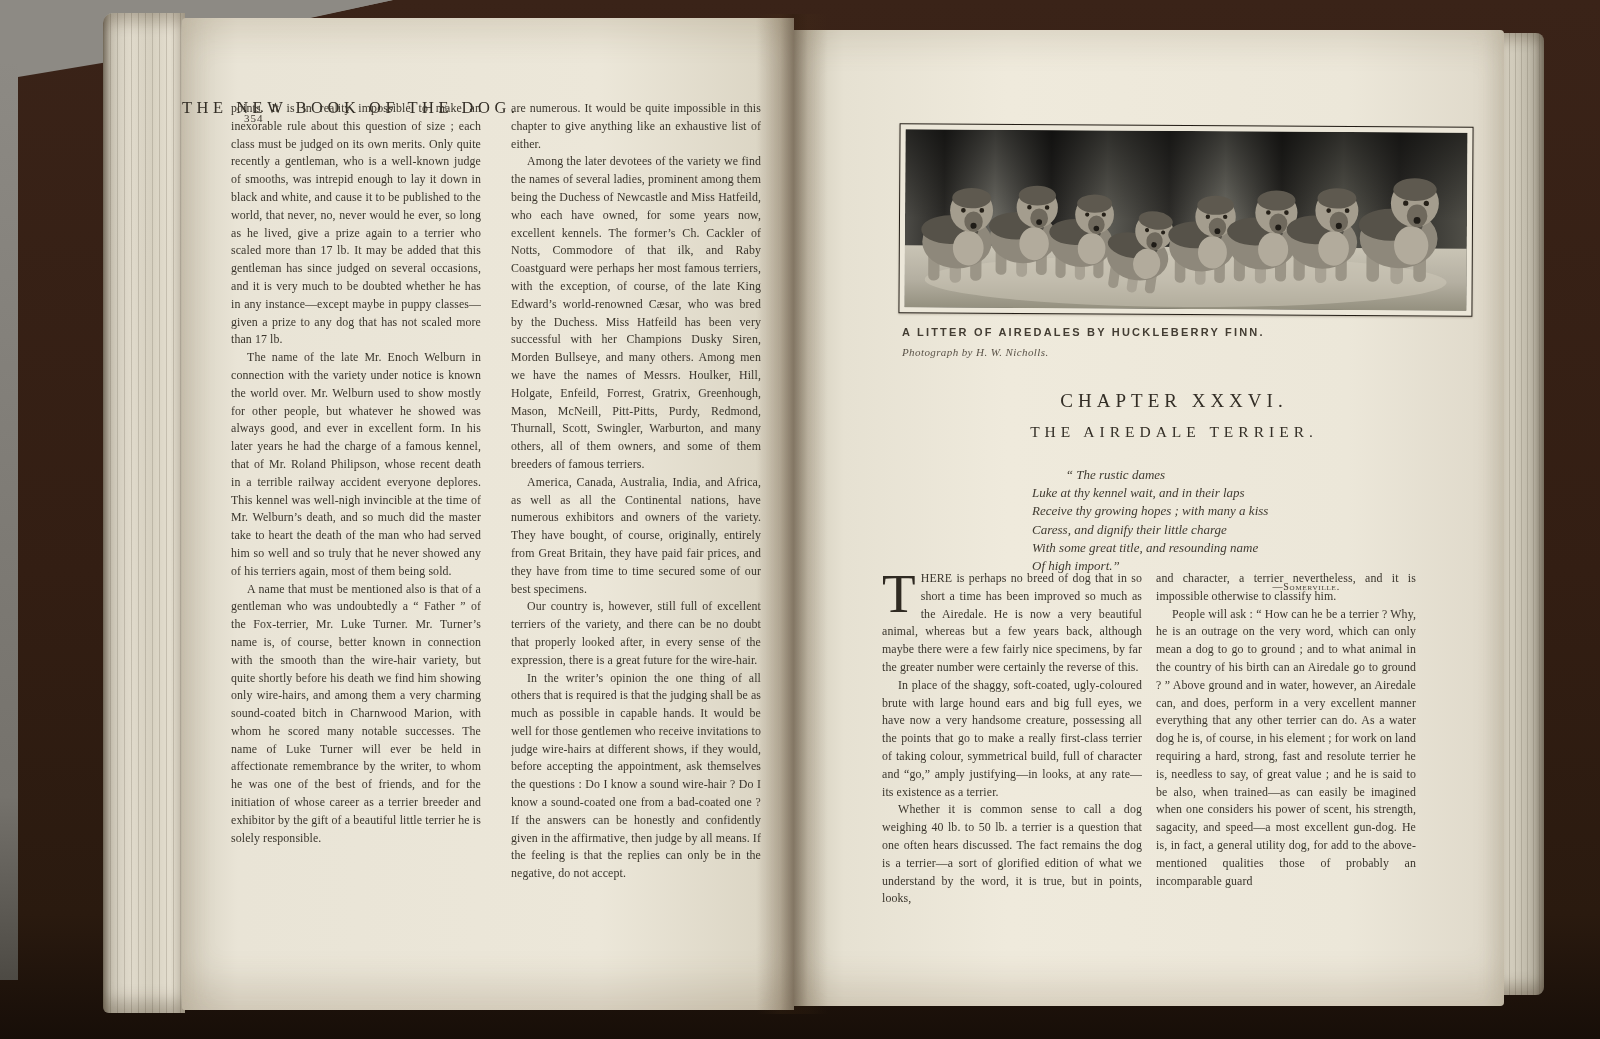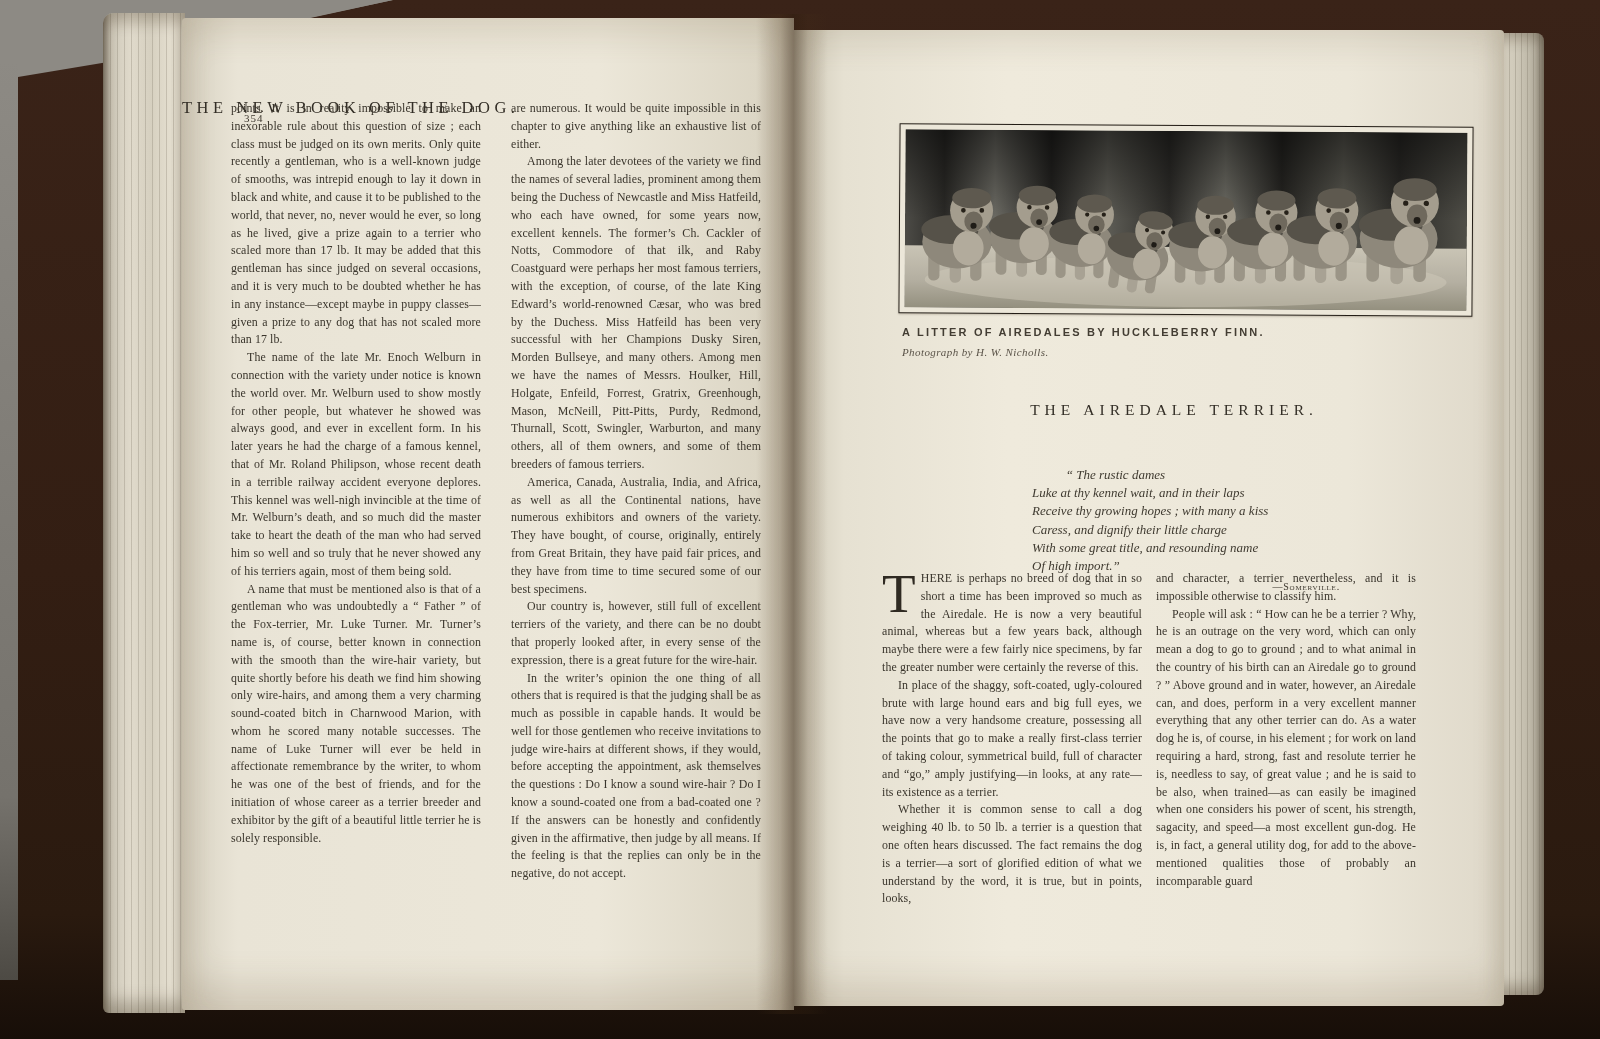--- a/index.html
+++ b/index.html
@@ -180,20 +180,21 @@
       <use href="#pup" transform="translate(296,100) scale(.96)"></use>
       <use href="#pup" transform="translate(356,96) scale(1.0)"></use>
       <use href="#pup" transform="translate(416,94) scale(1.02)"></use>
       <use href="#pup" transform="translate(492,88) scale(1.14)"></use>
     </svg>
   </div>
   <div class="photo-caption">A LITTER OF AIREDALES BY HUCKLEBERRY FINN.</div>
   <div class="photo-credit">Photograph by H. W. Nicholls.</div>
 
   <div class="rp-headings">
+    <div class="chapter-heading">CHAPTER XXXVI.</div>
     <div class="chapter-title">THE AIREDALE TERRIER.</div>
   </div>
 
   <div class="epigraph">
     <div class="line">“ The rustic dames</div>
     <div class="line">Luke at thy kennel wait, and in their laps</div>
     <div class="line">Receive thy growing hopes ; with many a kiss</div>
     <div class="line">Caress, and dignify their little charge</div>
     <div class="line">With some great title, and resounding name</div>
     <div class="line">Of high import.”</div>

